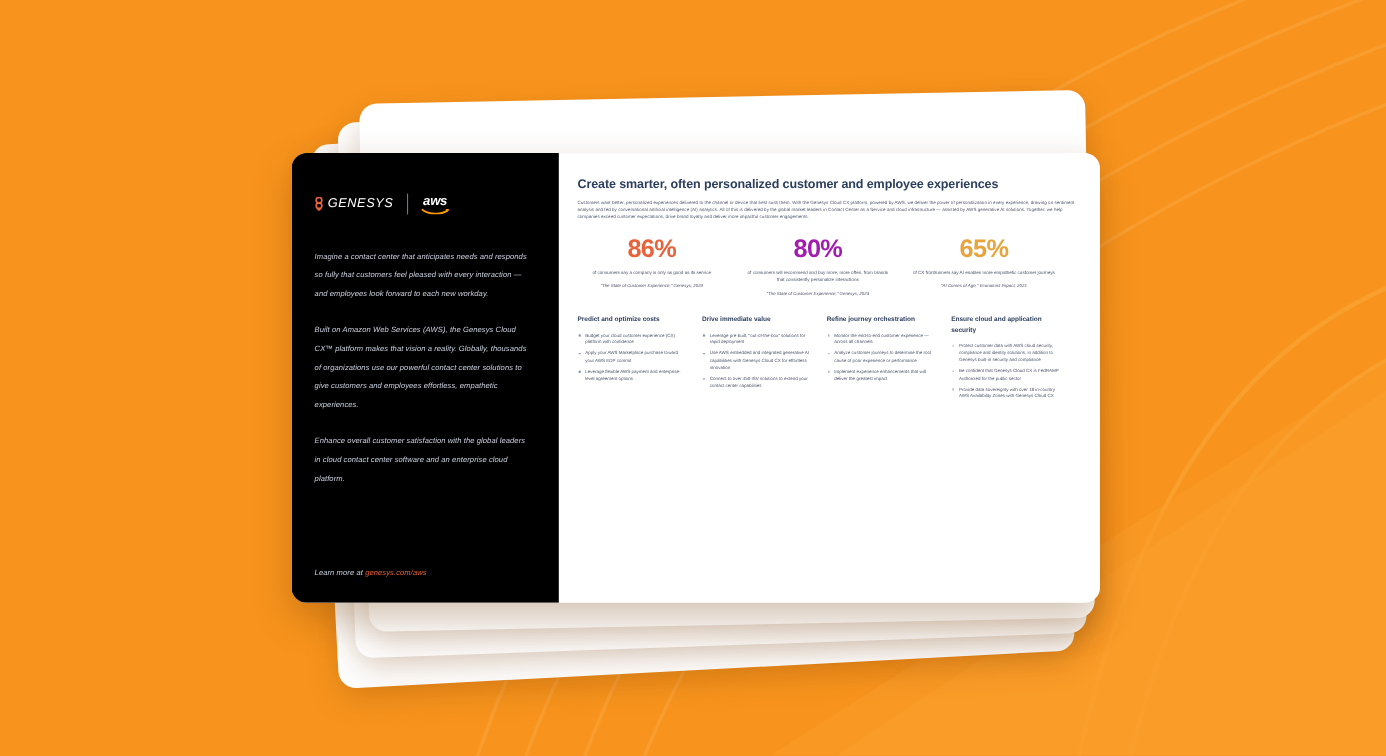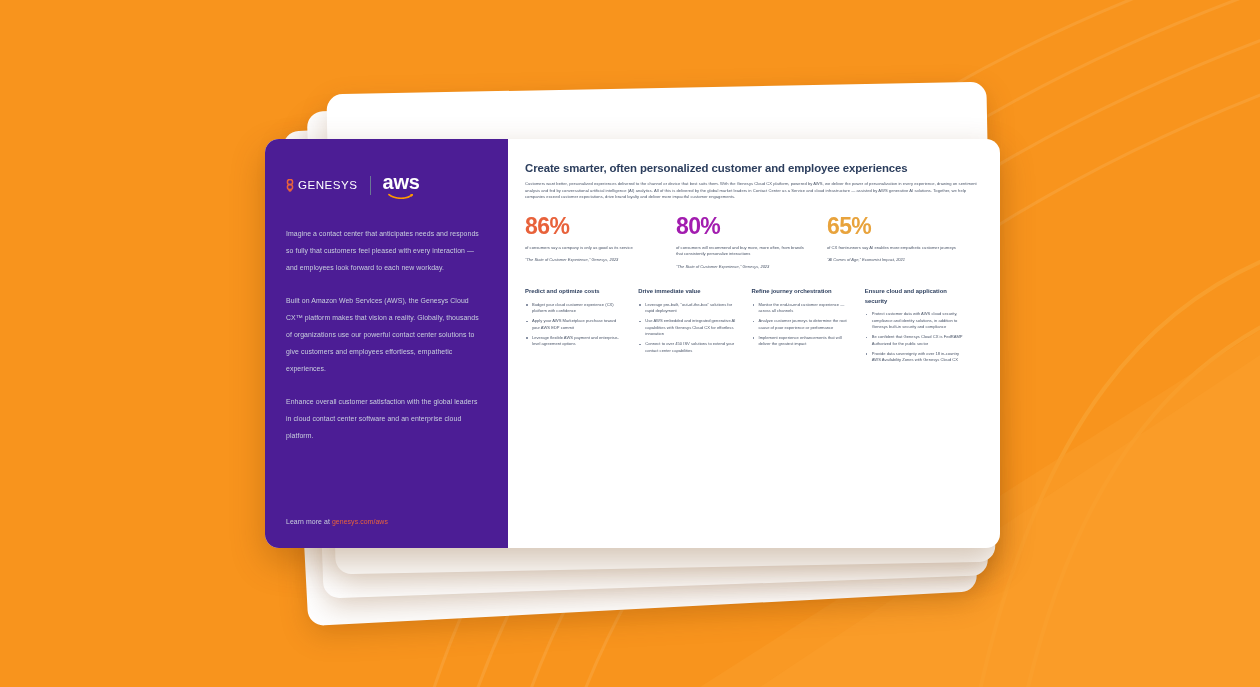--- a/index.html
+++ b/index.html
@@ -37,36 +37,37 @@
     border-radius:14px;
     overflow:hidden;
     display:flex;
     box-shadow:0 14px 34px rgba(110,55,0,0.30);
   }
 
   
   #left-panel {
     width:243px;
     flex:0 0 243px;
-    background:#4c1d95;
+    background:#000000;
     padding:36px 26px 18px 21px;
     position:relative;
     color:#D6DBE6;
+    font-style:italic;
   }
   #logo-row { display:flex; align-items:center; gap:12px; height:20px; margin-bottom:31px; }
   #genesys-logo { display:flex; align-items:center; gap:3px; }
   #genesys-mark { width:9px; height:13px; display:block; }
   #genesys-word {
     font-size:11.6px; letter-spacing:0.5px; color:#ffffff;
     font-weight:400; line-height:1; white-space:nowrap;
   }
   #logo-divider { width:1px; height:19px; background:#6A7894; }
   #aws-logo { display:flex; flex-direction:column; align-items:center; gap:0px; }
   #aws-word {
-    font-size:20px; font-weight:bold; color:#ffffff; line-height:1;
+    font-size:12px; font-weight:bold; color:#ffffff; line-height:1;
     letter-spacing:-0.3px;
   }
   #aws-smile { width:26px; height:6px; display:block; margin-top:1px; }
 
   .lp-para {
     font-size:6.9px;
     line-height:16.8px;
     color:#C9D0DE;
     margin-bottom:17px;
     letter-spacing:0.08px;
@@ -103,21 +104,21 @@
     letter-spacing:0.04px;
   }
   #why-title {
     font-size:9.3px;
     font-weight:bold;
     color:#2C3E5D;
     margin-bottom:6px;
   }
 
   #stats { display:flex; gap:0; margin-bottom:17px; }
-  .stat { width:33.33%; padding-right:16px; }
+  .stat { width:33.33%; padding-right:16px;text-align:center; }
   .stat-num {
     font-size:23px;
     font-weight:bold;
     line-height:1;
     letter-spacing:-0.6px;
     margin-bottom:7px;
   }
   .stat-desc {
     font-size:4.15px;
     line-height:6.6px;

